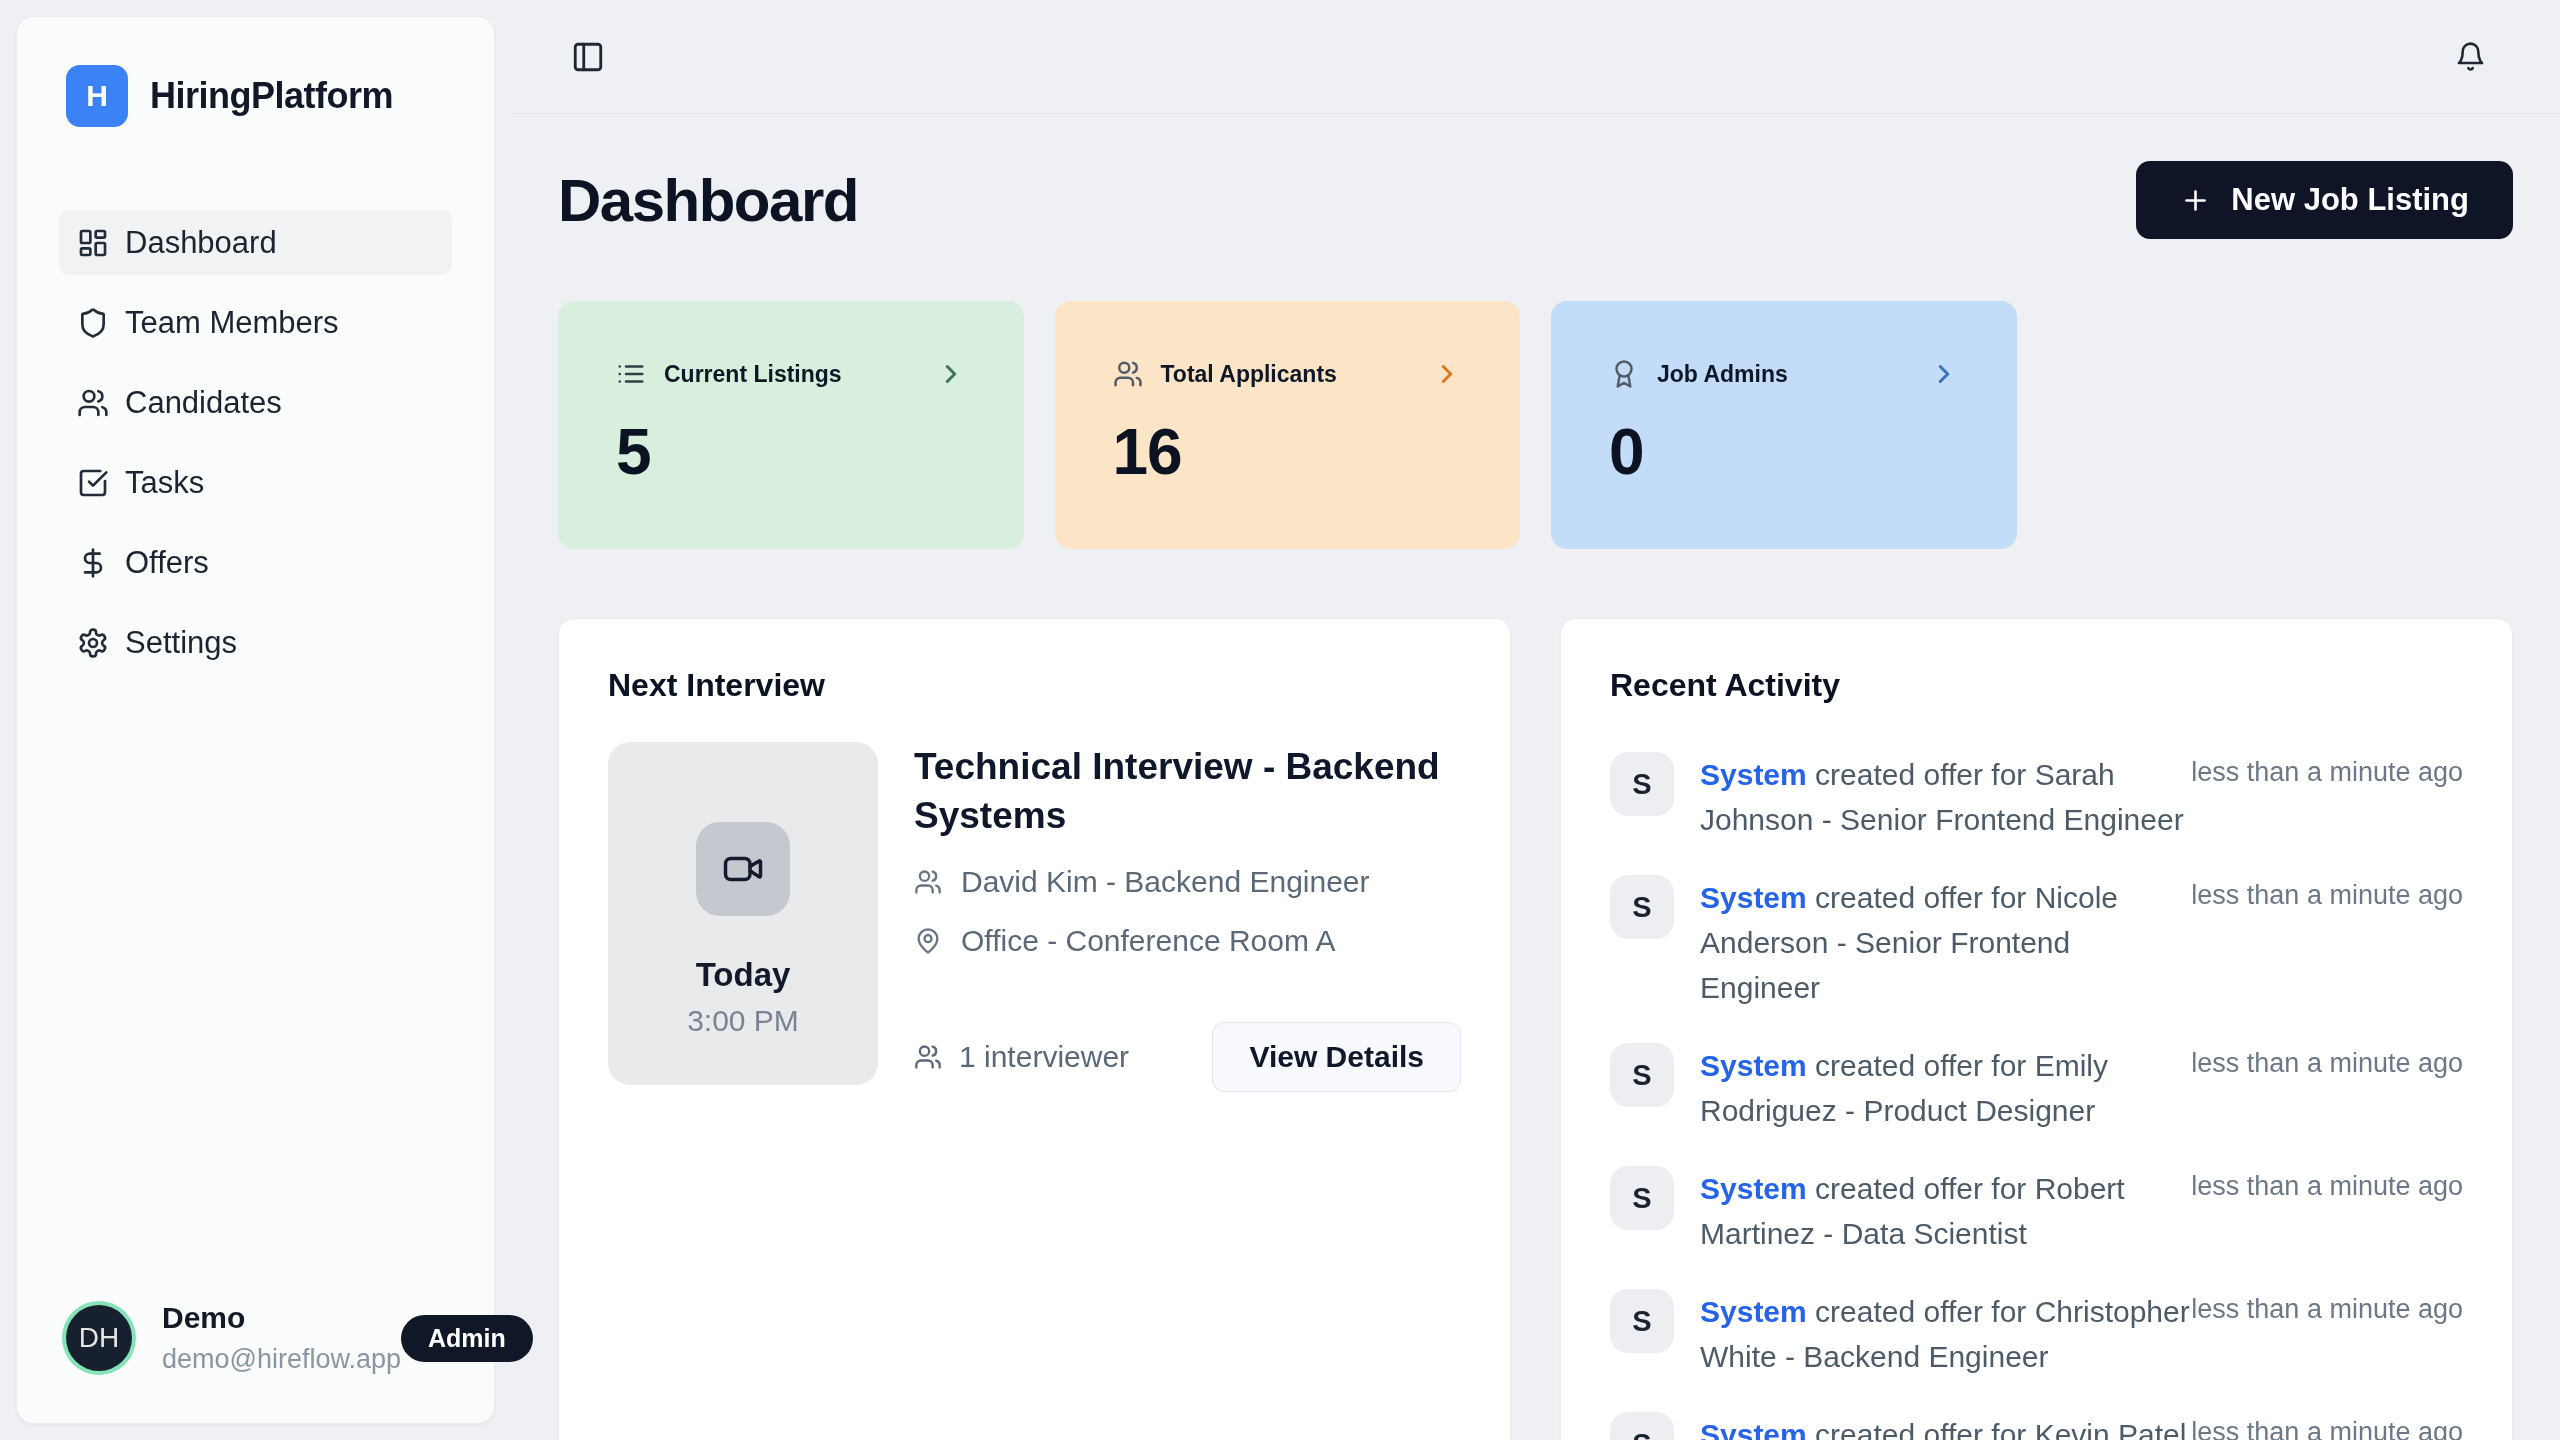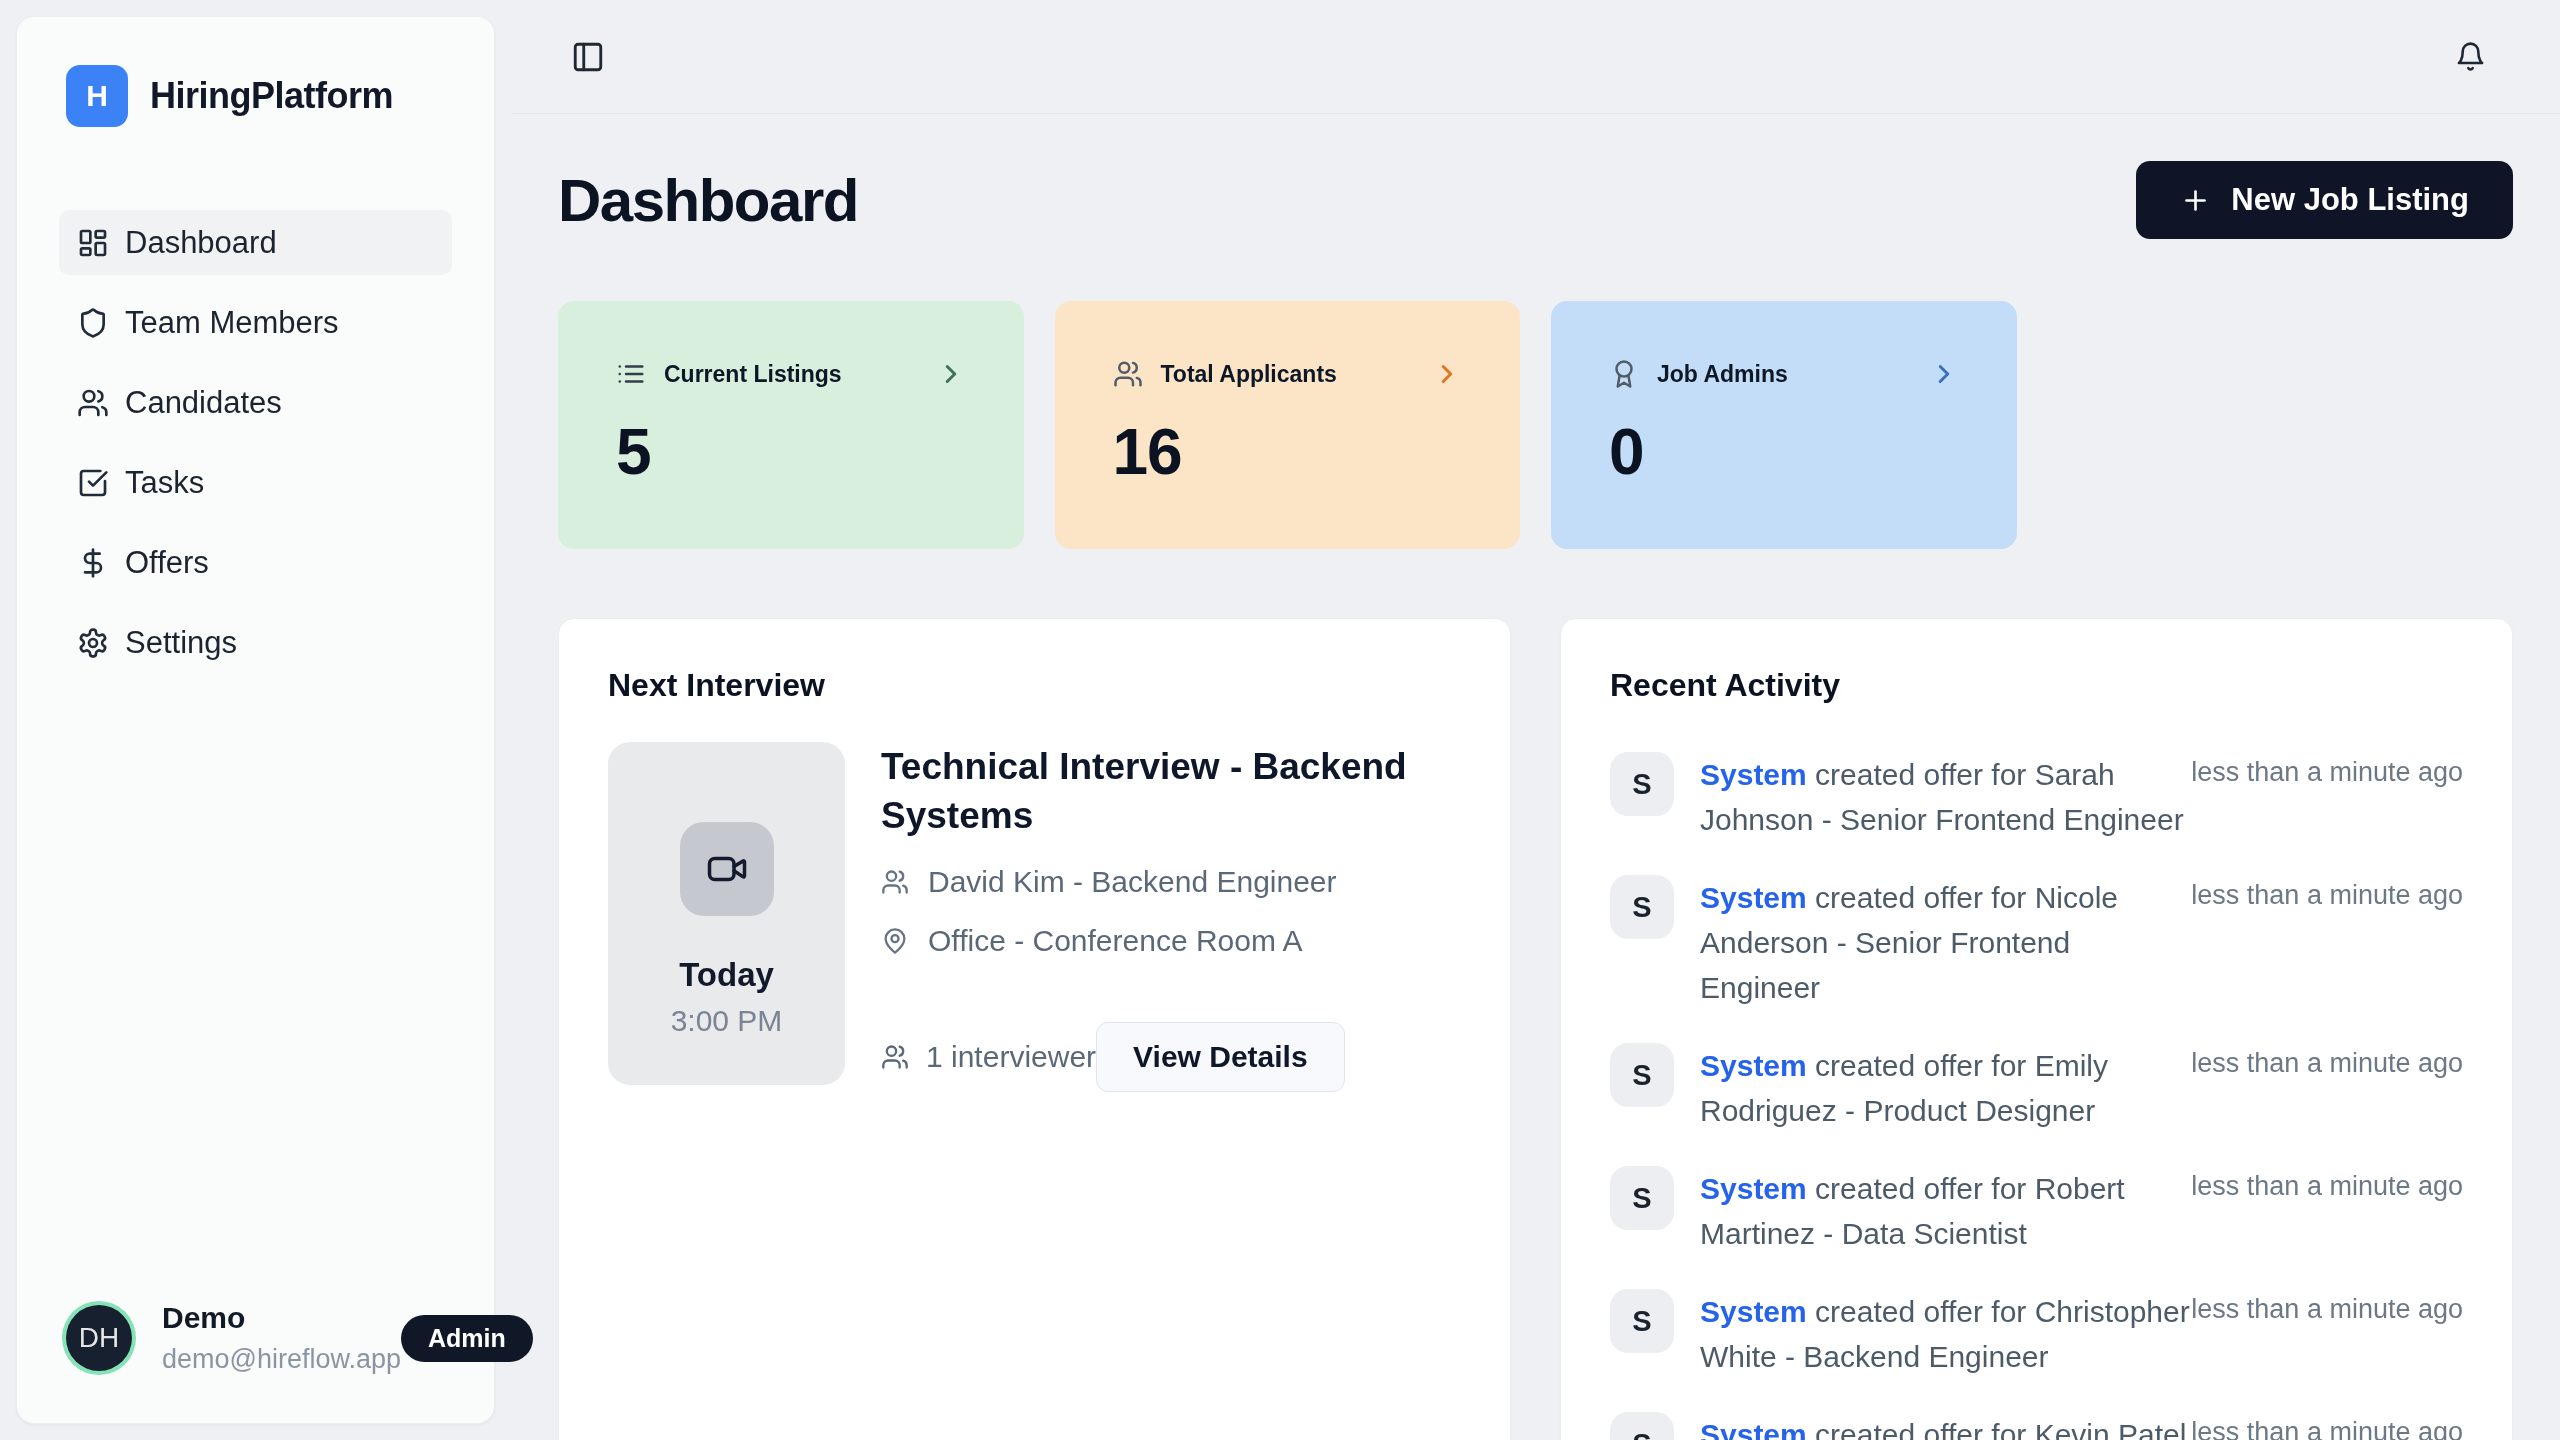--- a/index.html
+++ b/index.html
@@ -79,37 +79,37 @@
   .cols { margin-top:69px; display:flex; gap:49px; align-items:stretch; }
   .panel-card {
     flex:1 1 0; background:#ffffff; border:1px solid #ecedf1; border-radius:16px;
     box-shadow:0 1px 2px rgba(16,24,40,.04); padding:48px 49px; height:900px; overflow:hidden;
   }
   .section-title { font-size:32px; font-weight:700; color:#0b1322; }
 
   
   .interview-row { margin-top:38px; display:flex; gap:36px; }
   .day-panel {
-    width:237px; height:343px; background:#e9eaec; border-radius:22px;
+    width:270px; height:343px; background:#e9eaec; border-radius:22px;
     display:flex; flex-direction:column; align-items:center; flex:0 0 auto;
   }
   .video-box {
     margin-top:80px; width:94px; height:94px; background:#c6c8cf; border-radius:24px;
     display:flex; align-items:center; justify-content:center; color:#141b2e;
   }
   .day-label { margin-top:40px; font-size:33px; font-weight:700; color:#12192a; }
   .day-time { margin-top:10px; font-size:30px; color:#7b8494; }
 
   .interview-details { flex:1 1 auto; display:flex; flex-direction:column; min-width:0; }
   .interview-title { font-size:37px; font-weight:700; line-height:49px; color:#0f172a; max-width:575px; }
   .detail-row { display:flex; align-items:center; gap:19px; color:#5b6878; margin-top:25px; }
   .detail-row:first-of-type { margin-top:33px; }
   .detail-row .ico { color:#697483; flex:0 0 auto; }
   .detail-text { font-size:30px; }
-  .interview-footer { margin-top:64px; display:flex; align-items:center; }
+  .interview-footer { margin-top:64px; display:flex; align-items:center; justify-content:space-between; }
   .muted-row { display:flex; align-items:center; gap:17px; color:#5b6878; }
   .secondary-btn {
     background:#f7f9fc; border:1px solid #dfe5ec; border-radius:12px;
     padding:17px 36px; font-size:30px; font-weight:600; color:#0f172a;
     font-family:inherit; cursor:pointer;
   }
 
   
   .activity-list { margin-top:48px; display:flex; flex-direction:column; gap:33px; }
   .activity-item { display:flex; align-items:flex-start; }

